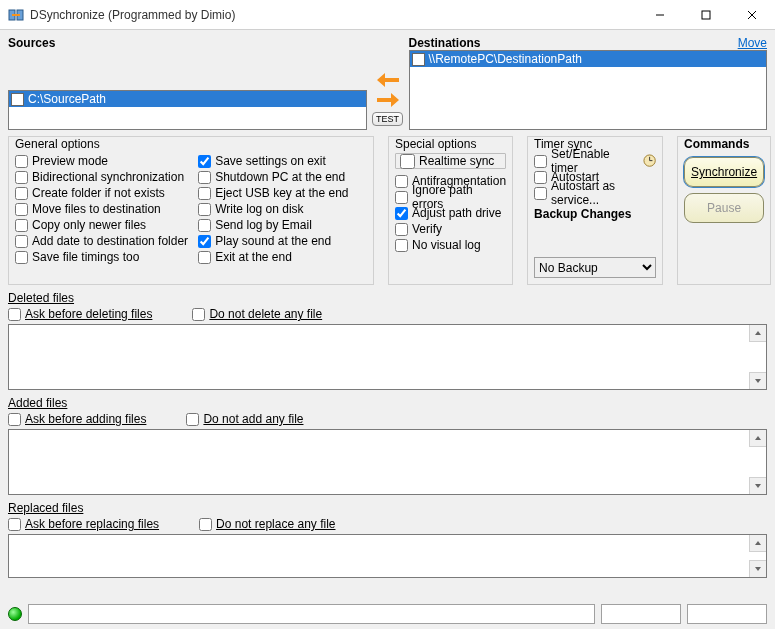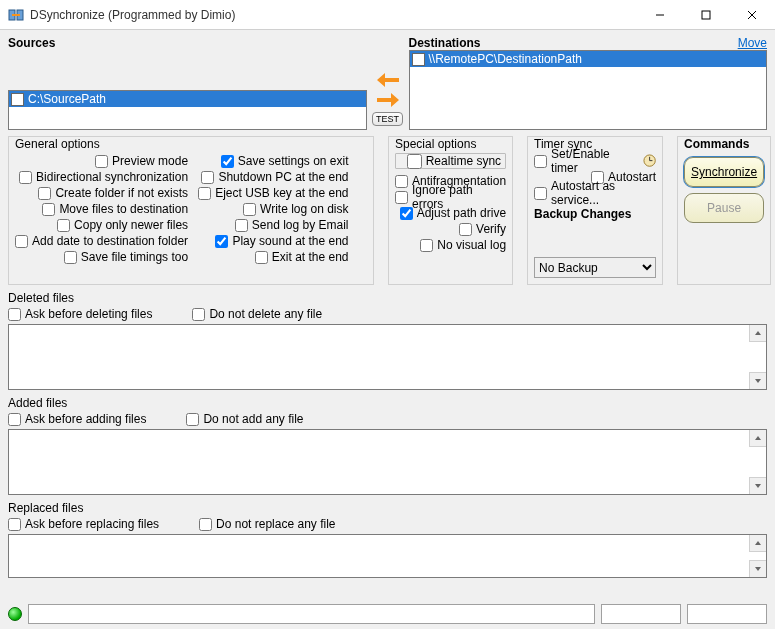--- a/index.html
+++ b/index.html
@@ -64,21 +64,21 @@
   }
 
   .row2 { display:flex; gap:14px; margin-top:6px; }
   .group {
     border:1px solid #d0d0d0; background:#f0f0f0;
     padding:2px 6px 6px 6px; position:relative;
   }
   .group .legend {
     font-size:12px; margin-top:-2px; margin-bottom:2px;
   }
-  .chk-row { display:flex; align-items:center; height:16px; gap:4px;justify-content:flex-end; }
+  .chk-row { display:flex; align-items:center; height:16px; gap:4px; }
   .chk-row input[type=checkbox]{ width:13px; height:13px; margin:0; }
   .chk-row.big input{ width:15px; height:15px; }
   .chk-row label{ font-size:12px; }
 
   .general { flex:0 0 366px; }
   .general .cols { display:flex; gap:10px; }
   .general .col { display:flex; flex-direction:column; gap:0; }
 
   .special { flex:0 0 120px; }
   .special .rt {
@@ -97,21 +97,21 @@
   .cmdbtn {
     display:block; width:100%; height:30px; margin-top:6px;
     border:1px solid #8a8a66; border-radius:9px;
     background:linear-gradient(#fdfce9,#f1efb9);
     font-size:12px; cursor:pointer;
   }
   .cmdbtn.primary{ box-shadow:0 0 0 1px #3b84c4; text-decoration:underline; }
   .cmdbtn:disabled{ color:#999; background:linear-gradient(#f8f7e8,#eeecc8); cursor:default;}
   .clock-icon { width:14px; height:14px; vertical-align:middle; margin-left:4px; display:inline-block;}
 
-  .section { margin-top:6px; }
+  .section { margin-top:6px;text-decoration:underline; }
   .section .sec-label{ font-size:12px; }
   .section .sec-opts { display:flex; gap:40px; margin-top:1px; }
   .logbox {
     margin-top:2px; height:66px; background:#fff; border:1px solid #7a7a7a;
     position:relative;
   }
   .logbox .scroll-up, .logbox .scroll-dn {
     position:absolute; right:0; width:17px; height:17px;
     background:#f0f0f0; display:flex; align-items:center; justify-content:center;
     border-left:1px solid #d0d0d0;

